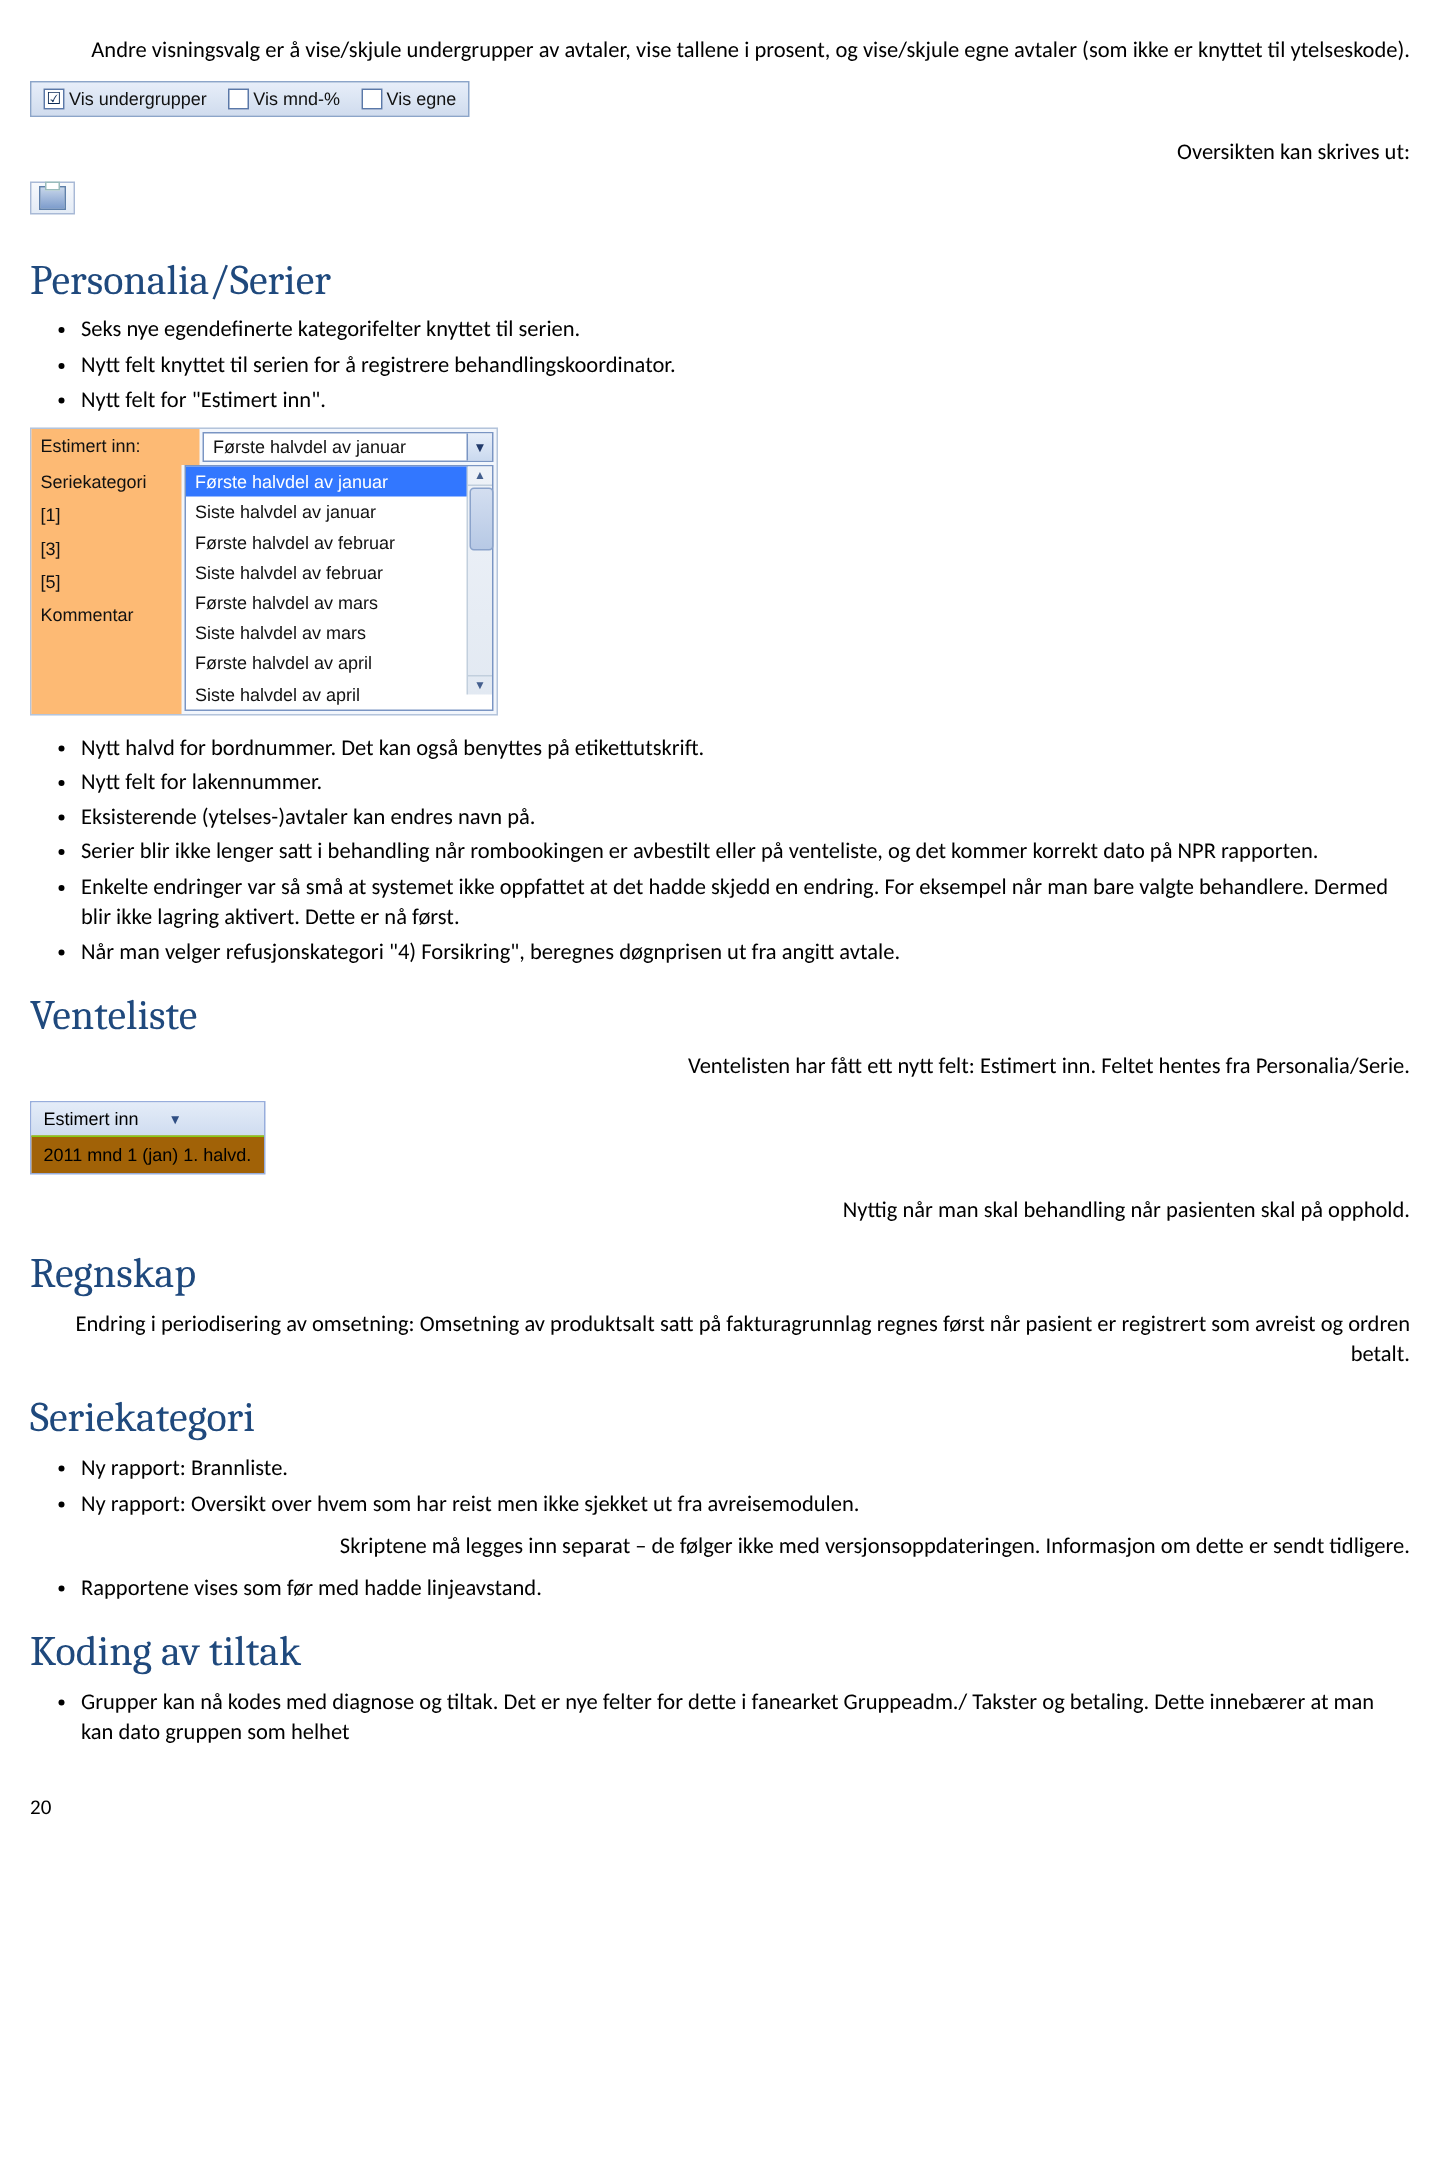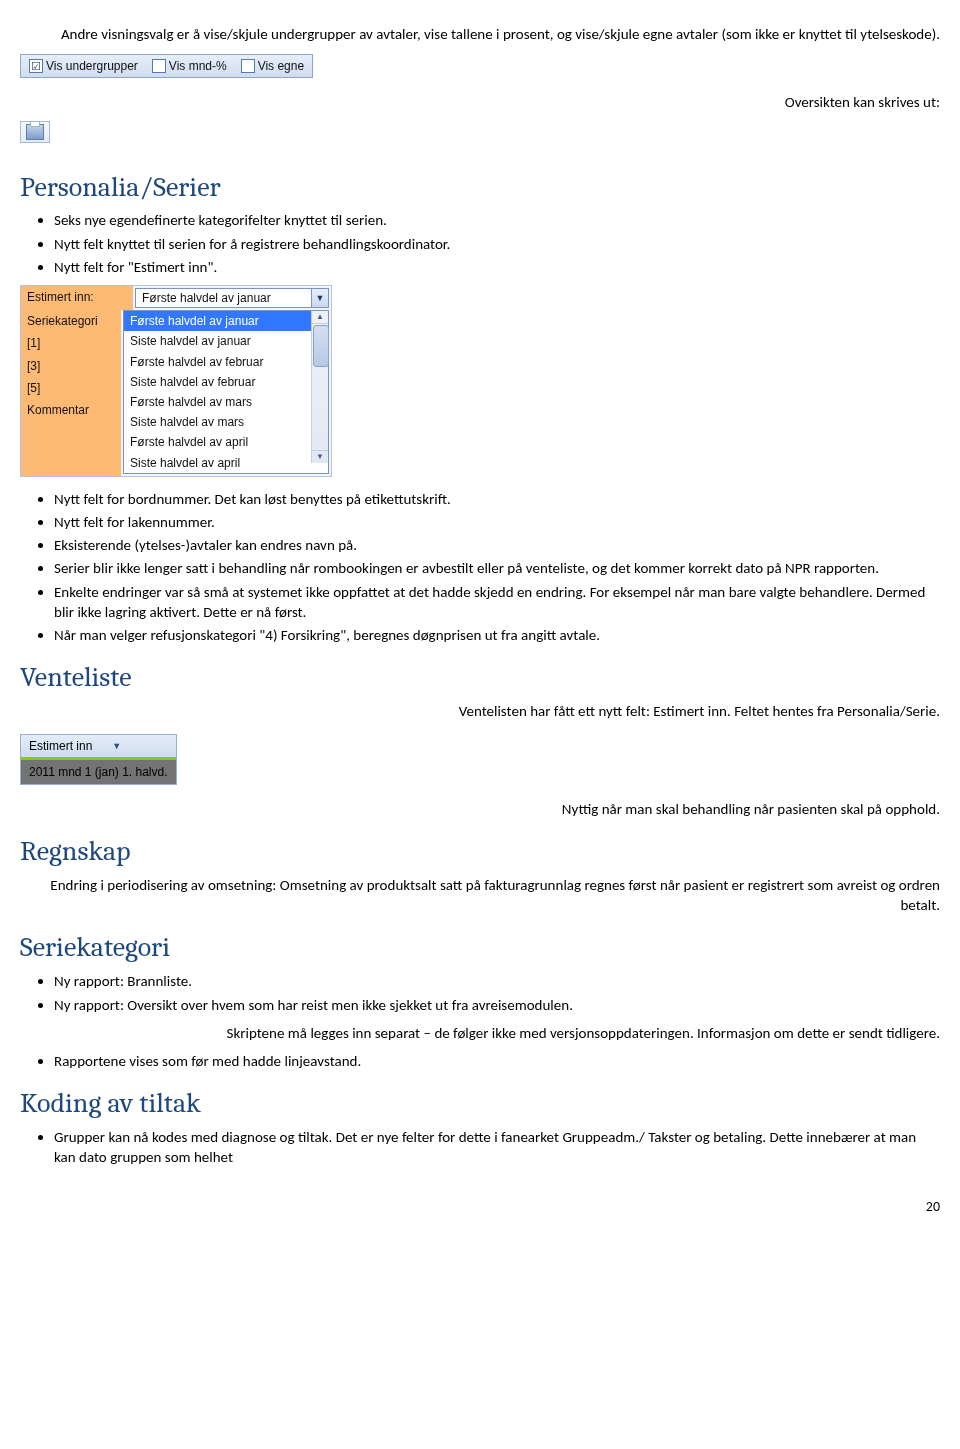--- a/index.html
+++ b/index.html
@@ -14,21 +14,21 @@
   p { margin: 4px 0 8px 0; text-align: right; }
   h2.section {
     color: #1f497d;
     font-family: Cambria, Georgia, serif;
     font-weight: normal;
     font-size: 28px;
     margin: 14px 0 4px 0;
   }
   ul.bul { margin: 4px 0 8px 0; padding-left: 34px; }
   ul.bul li { margin: 3px 0; }
-  .page-num { text-align: right; font-size: 14px; margin-top: 30px; }
+  .page-num { text-align: left; font-size: 14px; margin-top: 30px; }
   .inset {
     display: inline-block;
     border: 1px solid #8ca5c9;
     background: linear-gradient(#e7eef9,#d0dcee);
     font-family: Tahoma, Arial, sans-serif;
     font-size: 12px;
     color: #111;
     padding: 4px 6px;
     margin: 2px 0 10px 0;
   }
@@ -79,21 +79,21 @@
   .dd-list .scrollbar .arr.b{ bottom:0; border-top:1px solid #c2cfdd;}
   .dd-list .opts { margin-right:16px; }
   .vent-box {
     border:1px solid #97addc;
     display:inline-block; font-family:Tahoma,Arial,sans-serif; font-size:12px;
     margin:4px 0 10px 0;
   }
   .vent-head { background:linear-gradient(#e4ecf8,#cfdcf0); padding:3px 10px 3px 8px;
     display:flex; align-items:center; gap:20px;}
   .sort-arrow { font-size:9px; color:#2f4e83; }
-  .vent-val { padding:4px 8px; background:#737373; border-top:3px solid #84cc16;}
+  .vent-val { padding:4px 8px; background:#a16207; border-top:1px solid #84cc16;}
 </style>
 </head>
 <body>
 
 
 
 <p>Andre visningsvalg er å vise/skjule undergrupper av avtaler, vise tallene i prosent, og vise/skjule egne avtaler (som ikke er knyttet til ytelseskode).</p>
 
 <div class="inset checks">
   <span class="chk">
@@ -156,21 +156,21 @@
          <div class="opt">Siste halvdel av mars</div>
          <div class="opt">Første halvdel av april</div>
          <div class="opt">Siste halvdel av april</div>
        </div>
      </div>
    </div>
  </div>
 </div>
 
 <ul class="bul">
-  <li>Nytt felt for bordnummer. Det kan løst benyttes på etikettutskrift.</li>
+  <li>Nytt halvd for bordnummer. Det kan også benyttes på etikettutskrift.</li>
   <li>Nytt felt for lakennummer.</li>
   <li>Eksisterende (ytelses-)avtaler kan endres navn på.</li>
   <li>Serier blir ikke lenger satt i behandling når rombookingen er avbestilt eller på venteliste, og det kommer korrekt dato på NPR rapporten.</li>
   <li>Enkelte endringer var så små at systemet ikke oppfattet at det hadde skjedd en endring. For eksempel når man bare valgte behandlere. Dermed blir ikke lagring aktivert. Dette er nå først.</li>
   <li>Når man velger refusjonskategori "4) Forsikring", beregnes døgnprisen ut fra angitt avtale.</li>
 </ul>
 
 <h2 class="section">Venteliste</h2>
 <p>Ventelisten har fått ett nytt felt: Estimert inn. Feltet hentes fra Personalia/Serie.</p>
 <div class="vent-box">

